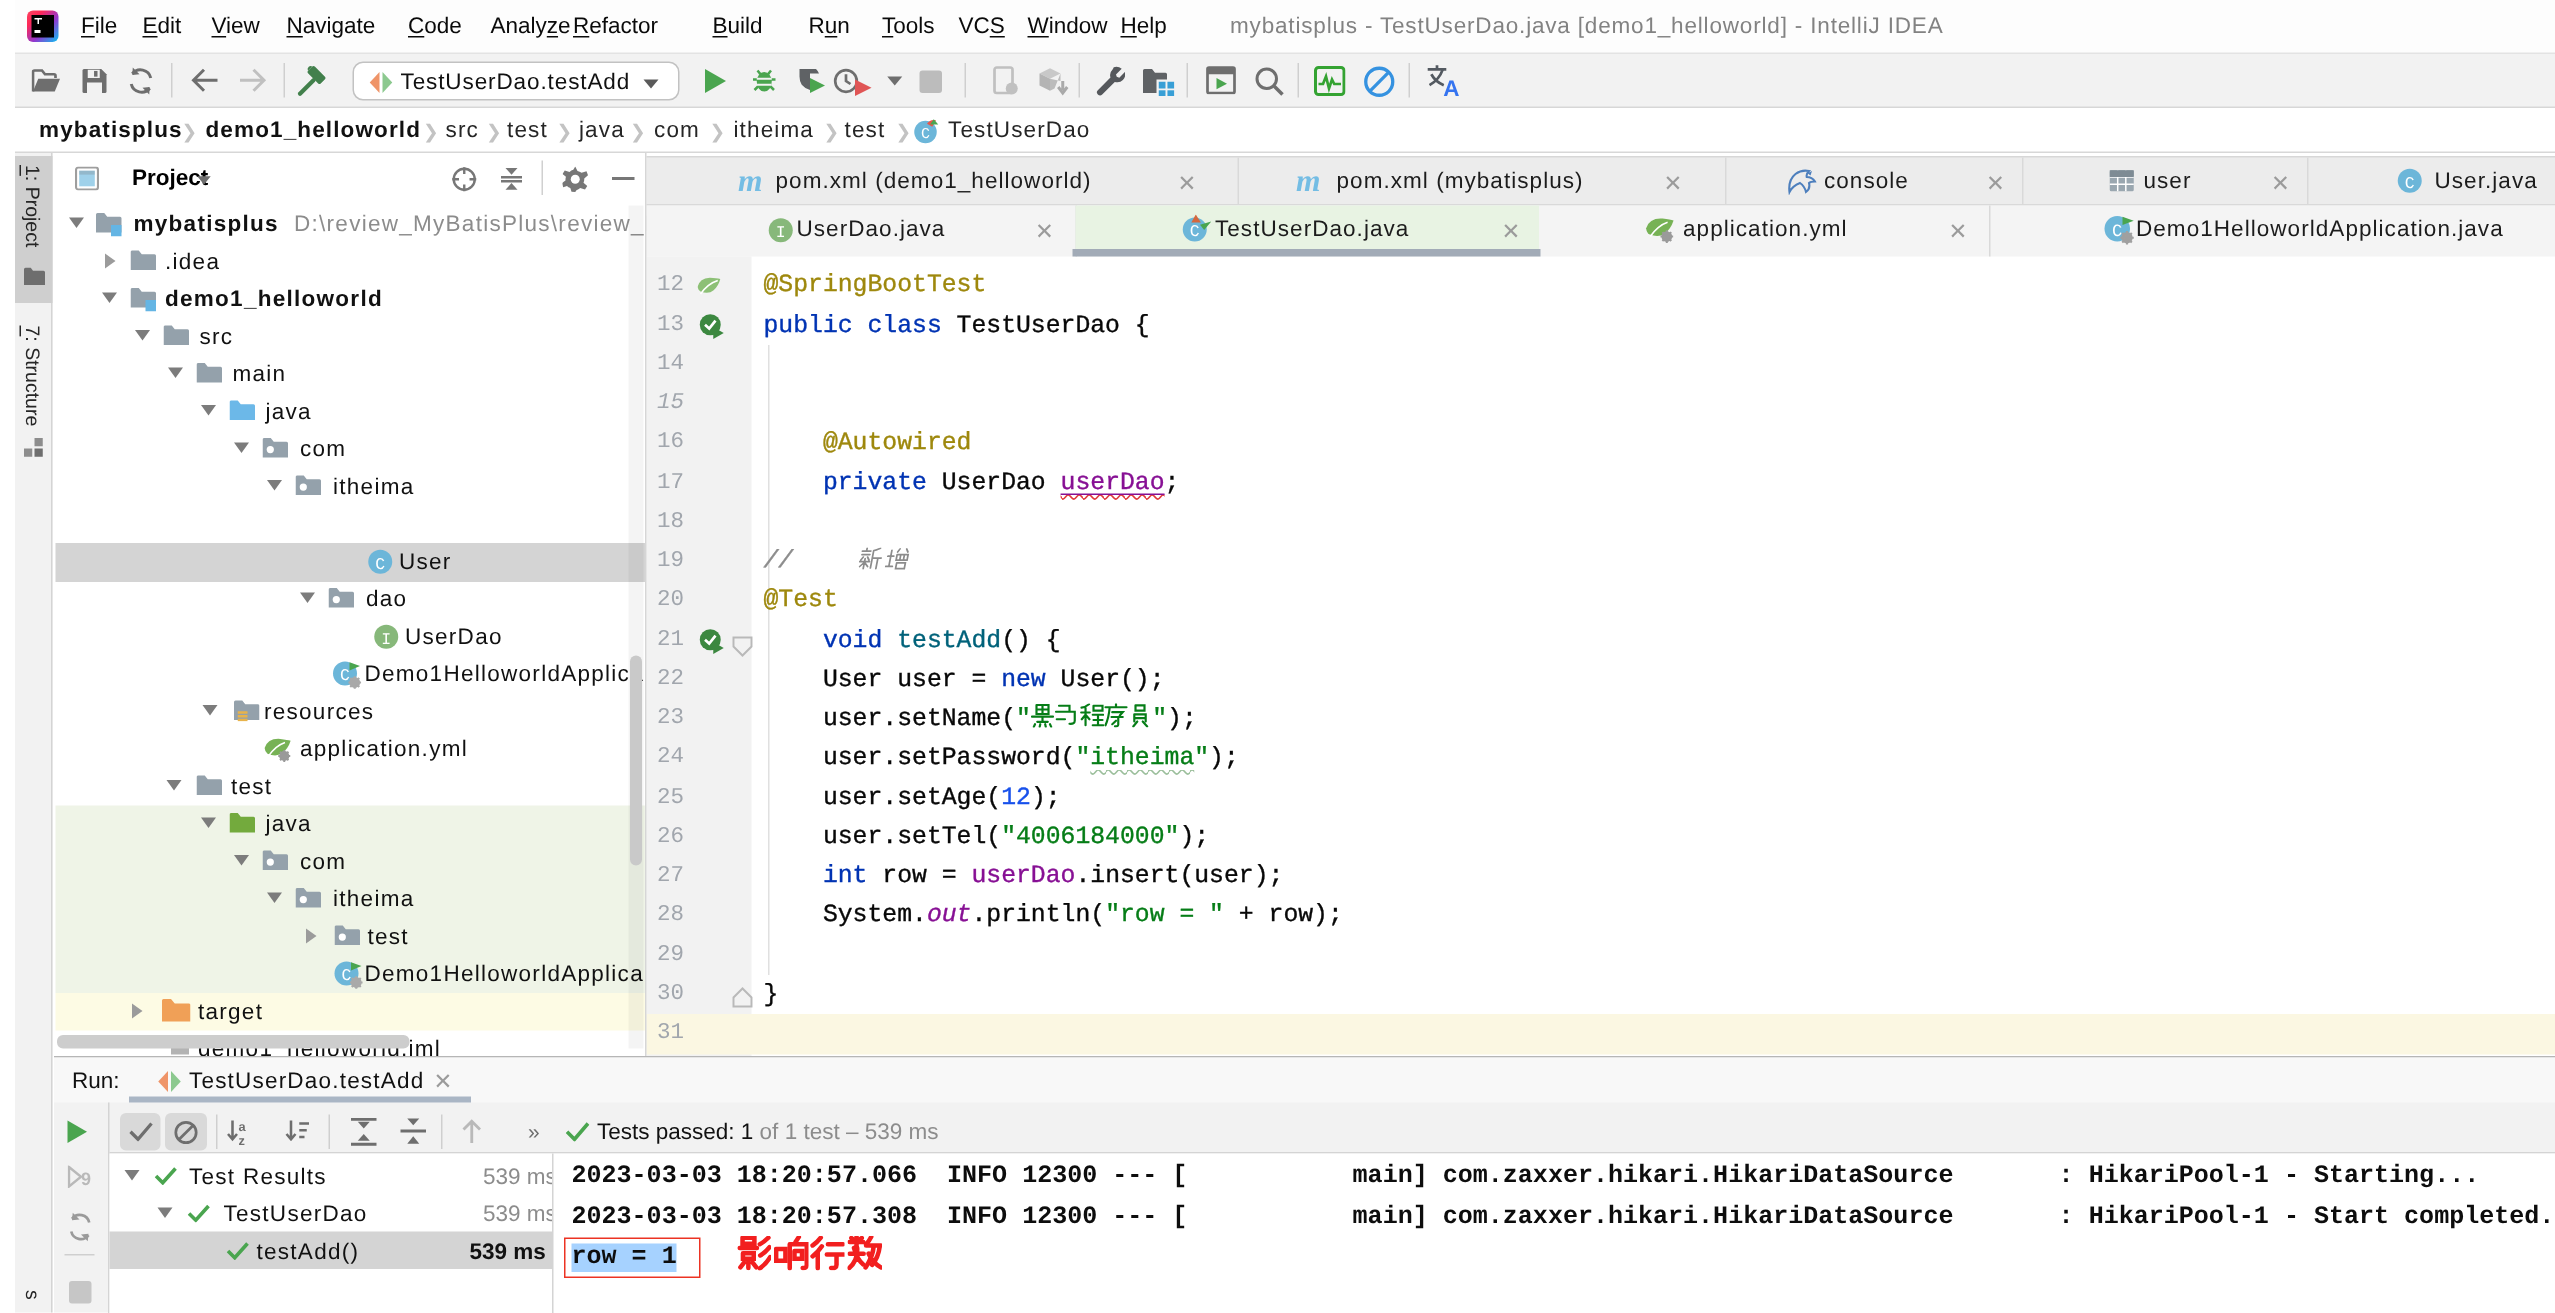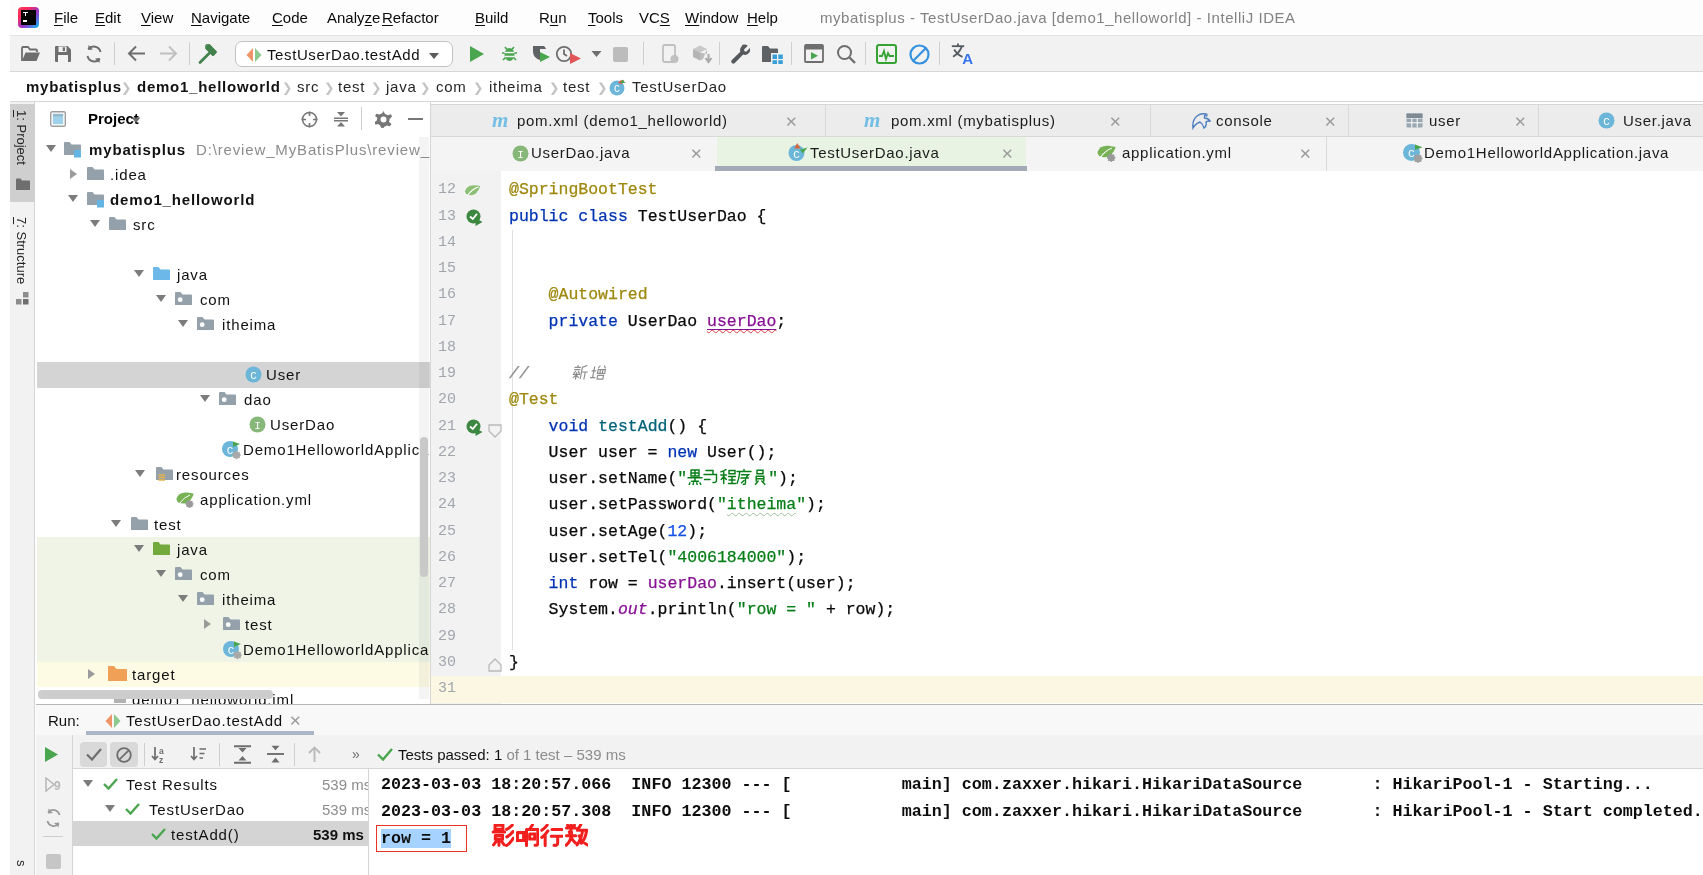--- a/index.html
+++ b/index.html
@@ -322,20 +322,27 @@
         </svg>
       <span class="tlabel" style="left:74px;font-weight:bold;">demo1_helloworld</span>
       </div>
     <div class="trow" style="top:110px;">
         <span class="arr open" style="left:54px;"></span>
       <svg class="abs" style="left:73px;top:4px;" width="17" height="15" viewBox="0 0 17 15">
           <path d="M0 14 L0 2 Q0 1 1 1 L5.5 1 L7.5 3.5 L16 3.5 Q17 3.5 17 4.5 L17 14 Z" fill="#94a1ab"></path>
         </svg>
       <span class="tlabel" style="left:97px;">src</span>
       </div>
+    <div class="trow" style="top:135px;">
+        <span class="arr open" style="left:76px;"></span>
+      <svg class="abs" style="left:95px;top:4px;" width="17" height="15" viewBox="0 0 17 15">
+          <path d="M0 14 L0 2 Q0 1 1 1 L5.5 1 L7.5 3.5 L16 3.5 Q17 3.5 17 4.5 L17 14 Z" fill="#94a1ab"></path>
+        </svg>
+      <span class="tlabel" style="left:119px;">main</span>
+      </div>
     <div class="trow" style="top:160px;">
         <span class="arr open" style="left:98px;"></span>
       <svg class="abs" style="left:117px;top:4px;" width="17" height="15" viewBox="0 0 17 15">
           <path d="M0 14 L0 2 Q0 1 1 1 L5.5 1 L7.5 3.5 L16 3.5 Q17 3.5 17 4.5 L17 14 Z" fill="#6cb8e8"></path>
         </svg>
       <span class="tlabel" style="left:141px;">java</span>
       </div>
     <div class="trow" style="top:185px;">
         <span class="arr open" style="left:120px;"></span>
       <svg class="abs" style="left:139px;top:4px;" width="17" height="15" viewBox="0 0 17 15">
@@ -600,21 +607,21 @@
     <svg class="abs" style="left:57px;top:322px;" width="14" height="14" viewBox="0 0 14 14">
         <path d="M1 1 L13 1 L13 7 L7 13 L1 7 Z" fill="none" stroke="#b9b9b9" stroke-width="1.3"></path>
       </svg>
     <svg class="abs" style="left:57px;top:556px;" width="14" height="14" viewBox="0 0 14 14">
         <path d="M1 13 L13 13 L13 7 L7 1 L1 7 Z" fill="none" stroke="#b9b9b9" stroke-width="1.3"></path>
       </svg>
 
     <div class="lnum" style="top:75.4px;">12</div>
       <div class="lnum" style="top:101.7px;">13</div>
     <div class="lnum" style="top:127.9px;">14</div>
-      <div class="lnum" style="top:154.2px;">15</div>
+      <div class="lnum" style="top:154.2px;font-style:italic;">15</div>
     <div class="lnum" style="top:180.4px;">16</div>
       <div class="lnum" style="top:206.7px;">17</div>
     <div class="lnum" style="top:232.9px;">18</div>
       <div class="lnum" style="top:259.2px;">19</div>
     <div class="lnum" style="top:285.4px;">20</div>
       <div class="lnum" style="top:311.7px;">21</div>
     <div class="lnum" style="top:337.9px;">22</div>
       <div class="lnum" style="top:364.2px;">23</div>
     <div class="lnum" style="top:390.4px;">24</div>
       <div class="lnum" style="top:416.7px;">25</div>

